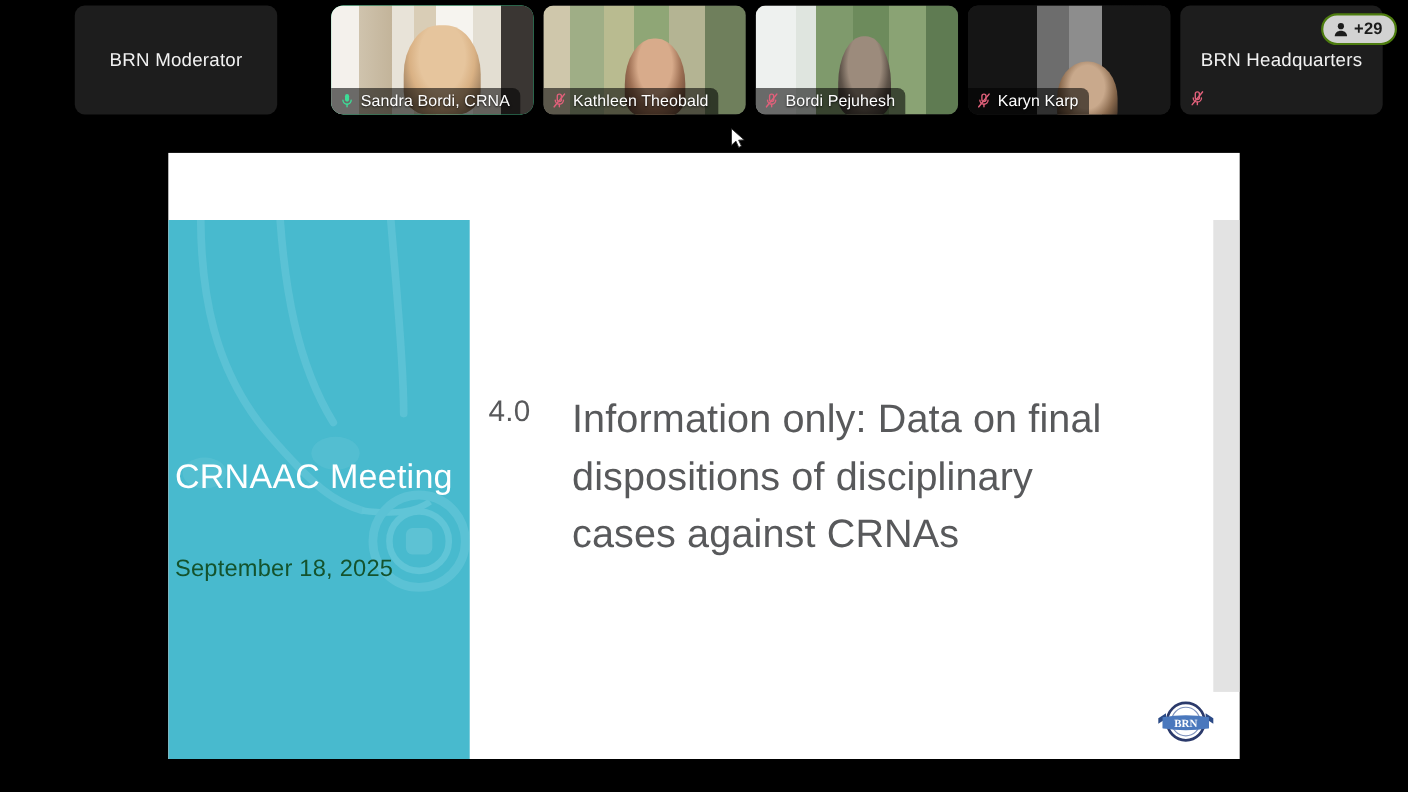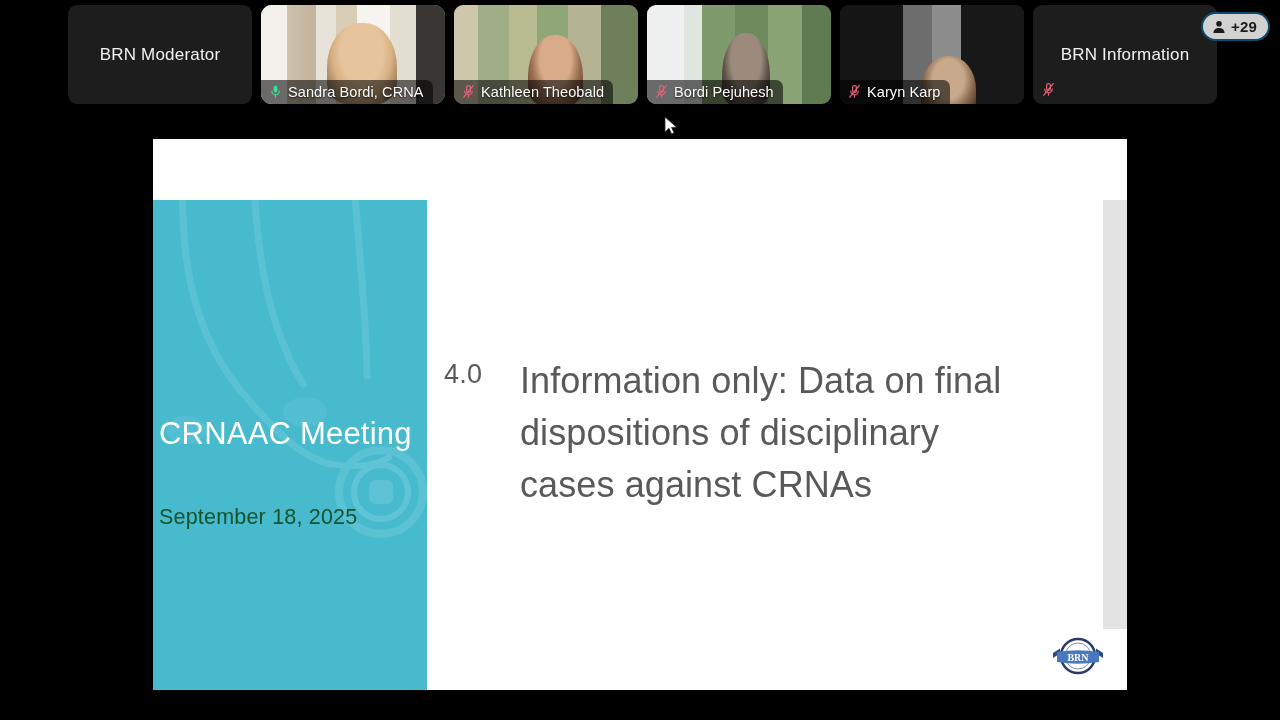--- a/index.html
+++ b/index.html
@@ -11,21 +11,21 @@
   
   #filmstrip {
     position:absolute; left:0; top:0; width:1280px; height:110px;
     display:flex; align-items:flex-start; gap:9px;
     padding:5px 108px 0 68px;
   }
   .tile {
     position:relative; width:184px; height:99px; border-radius:9px;
     background:#1d1d1d; overflow:hidden; flex:0 0 auto;
   }
-  .tile.active { outline:3px solid #3ddc97; outline-offset:-3px; border-radius:11px; }
+  .tile.active { outline:3px solid #3ddc97; outline-offset:-3px; border-radius:11px;margin-left:40px; }
 
   .tile-name-only {
     position:absolute; inset:0; display:flex; align-items:center; justify-content:center;
     color:#f2f2f2; font-size:17px; letter-spacing:.2px; white-space:nowrap;
   }
 
   .vid { position:absolute; inset:0; }
 
   
   .vid-sandra {
@@ -83,21 +83,21 @@
     text-shadow:0 1px 2px rgba(0,0,0,.8);
   }
   .corner-mic { position:absolute; left:8px; bottom:6px; }
 
   .mic { width:15px; height:17px; flex:0 0 auto; display:block; }
 
   
   #count-badge {
     position:absolute; right:10px; top:12px;
     display:flex; align-items:center; gap:4px;
-    background:#d2d2d2; border:2px solid #0c4a6e; border-radius:17px;
+    background:#d2d2d2; border:2px solid #4d7c0f; border-radius:17px;
     padding:4px 11px 4px 8px;
   }
   #count-badge .pc { font-size:15px; color:#1b1b1b; font-weight:600; letter-spacing:.2px; }
 
   
   #slide {
     position:absolute; left:153px; top:139px; width:974px; height:551px;
     background:#fff; overflow:hidden;
   }
 
@@ -189,21 +189,21 @@
           <rect x="9" y="2.5" width="6" height="11" rx="3" fill="none" stroke="#e0607a" stroke-width="2"></rect>
           <path d="M6 11.2a6 6 0 0 0 12 0" fill="none" stroke="#e0607a" stroke-width="2" stroke-linecap="round"></path>
           <line x1="12" y1="17.2" x2="12" y2="21" stroke="#e0607a" stroke-width="2" stroke-linecap="round"></line>
           <line x1="4.5" y1="21" x2="19.5" y2="2.5" stroke="#e0607a" stroke-width="2.2" stroke-linecap="round"></line>
         </svg>
         <span class="nm">Karyn Karp</span>
       </div>
     </div>
 
     <div class="tile">
-      <div class="tile-name-only">BRN Information</div>
+      <div class="tile-name-only">BRN Headquarters</div>
       <svg class="mic corner-mic" viewBox="0 0 24 24">
         <rect x="9" y="2.5" width="6" height="11" rx="3" fill="none" stroke="#e0607a" stroke-width="2"></rect>
         <path d="M6 11.2a6 6 0 0 0 12 0" fill="none" stroke="#e0607a" stroke-width="2" stroke-linecap="round"></path>
         <line x1="12" y1="17.2" x2="12" y2="21" stroke="#e0607a" stroke-width="2" stroke-linecap="round"></line>
         <line x1="4.5" y1="21" x2="19.5" y2="2.5" stroke="#e0607a" stroke-width="2.2" stroke-linecap="round"></line>
       </svg>
     </div>
   </div>
 
   <div id="count-badge">

